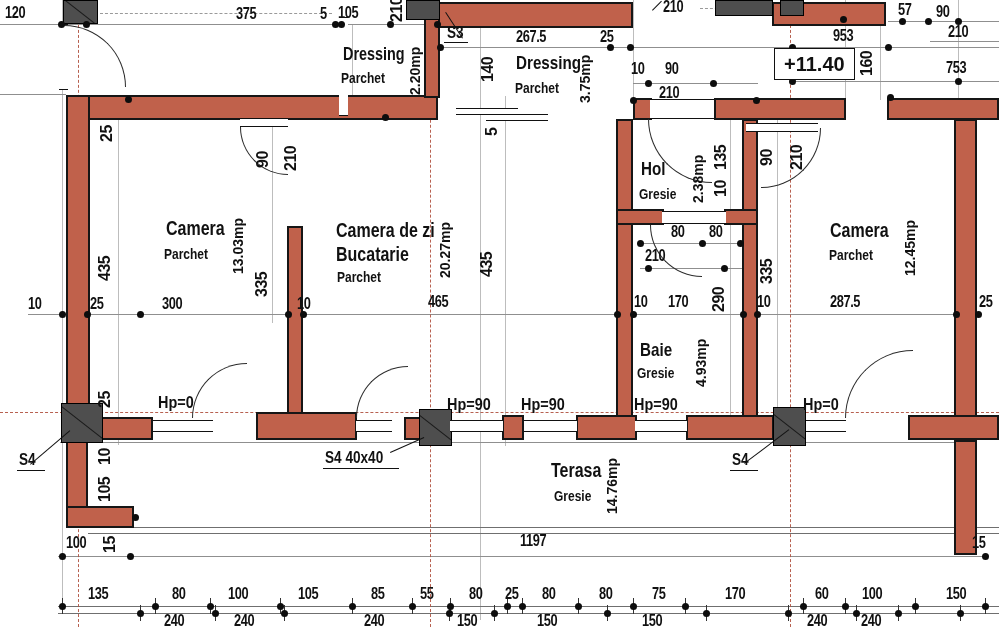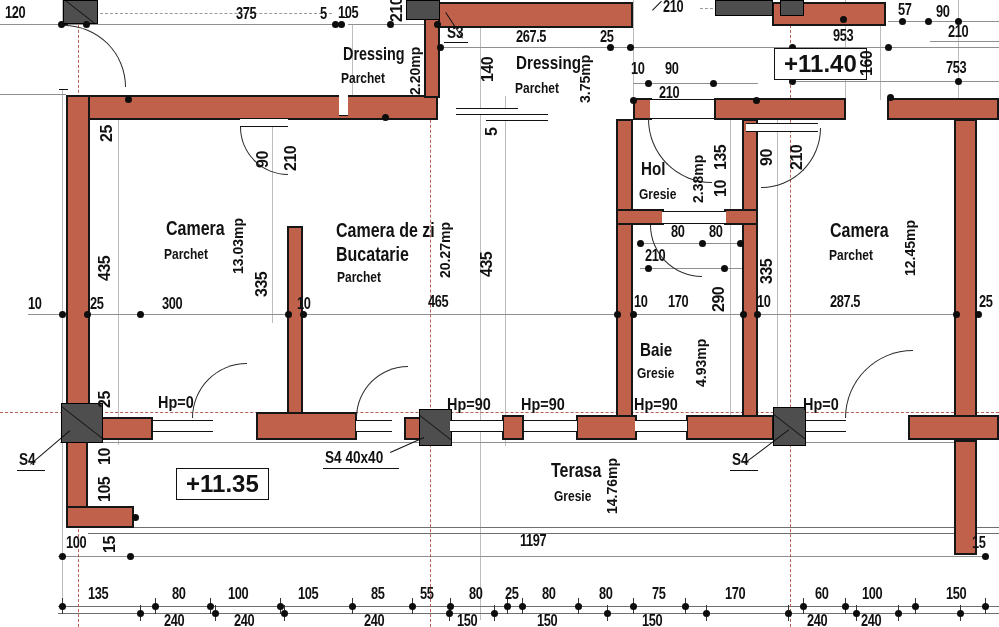--- a/index.html
+++ b/index.html
@@ -9,21 +9,21 @@
        letter-spacing:-0.5px;transform:scaleX(.8);transform-origin:left top}
   .dim.rot{writing-mode:vertical-rl;transform:rotate(180deg);transform-origin:center center;
        width:16px;letter-spacing:-0.5px;text-align:center}
   .room-n{position:absolute;font-size:20px;font-weight:700;line-height:22px;white-space:nowrap;
        transform:scaleX(.8);transform-origin:left top}
   .room-f{position:absolute;font-size:15px;font-weight:700;transform:scaleX(.8);transform-origin:left top}
   .room-a{position:absolute;font-size:14px;font-weight:700;writing-mode:vertical-rl;
        transform:rotate(180deg);width:15px;text-align:center}
   .hp{position:absolute;font-size:17px;font-weight:700;transform:scaleX(.85);transform-origin:left top}
   .mark{position:absolute;font-size:16px;font-weight:700;transform:scaleX(.85);transform-origin:left top}
-  .lvl{position:absolute;border:1.5px solid #111;background:#fff;font-size:24px;font-weight:700;
+  .lvl{position:absolute;border:1.5px solid #111;background:#fff;font-size:20px;font-weight:700;
        padding:4px 9px;line-height:22px;z-index:6}
   .wall{position:absolute;background:#c0614b;border:2px solid #161616;box-sizing:border-box;z-index:3}
   .col{position:absolute;background:#4e4e4e;border:1px solid #000;box-sizing:border-box;overflow:hidden;z-index:4}
   .diag{position:absolute;left:-25%;top:48%;width:150%;height:0;border-top:1.5px solid #1a1a1a;
        transform:rotate(38deg)}
   .hl{position:absolute;height:0;border-top:1px solid #8f8f8f;z-index:1}
   .hl2{position:absolute;height:0;border-top:1.6px solid #6f6f6f;z-index:1}
   .vl{position:absolute;width:0;border-left:1px solid #bdbdbd;z-index:0}
   .dash{position:absolute;height:0;border-top:1.5px dashed #9a9a9a;z-index:1}
   .axv{position:absolute;width:0;border-left:1px dashed #b0503e;opacity:.9;z-index:2}
@@ -45,21 +45,20 @@
       border:1px solid rgba(47,111,105,.55);color:#2f6f69;z-index:6;opacity:.85}
   .wm-txt{position:absolute;bottom:5px;font-size:15px;font-weight:600;letter-spacing:1px}
 </style>
 </head>
 <body>
 
 <div id="plan">
 
 
   <div class="lvl" style="left:774px;top:48px">+11.40</div>
-  <div class="lvl" style="left:176px;top:468px">+11.35</div>
 
   <div class="mark txt" style="left:447px;top:24px">S3</div>
   <div class="mark txt" style="left:19px;top:451px">S4</div>
   <div class="mark txt" style="left:325px;top:449px">S4  40x40</div>
   <div class="mark txt" style="left:732px;top:451px">S4</div>
 
   <div class="hp txt" style="left:158px;top:393px">Hp=0</div>
   <div class="hp txt" style="left:447px;top:395px">Hp=90</div>
   <div class="hp txt" style="left:521px;top:395px">Hp=90</div>
   <div class="hp txt" style="left:634px;top:395px">Hp=90</div>

